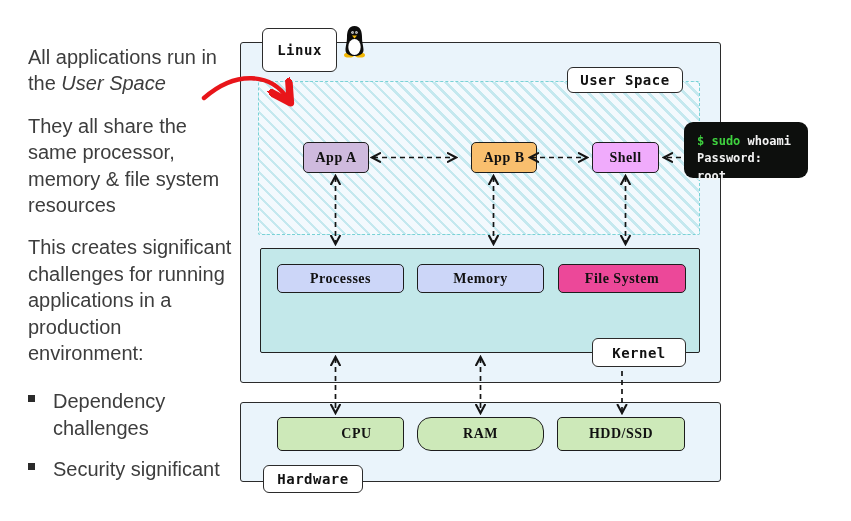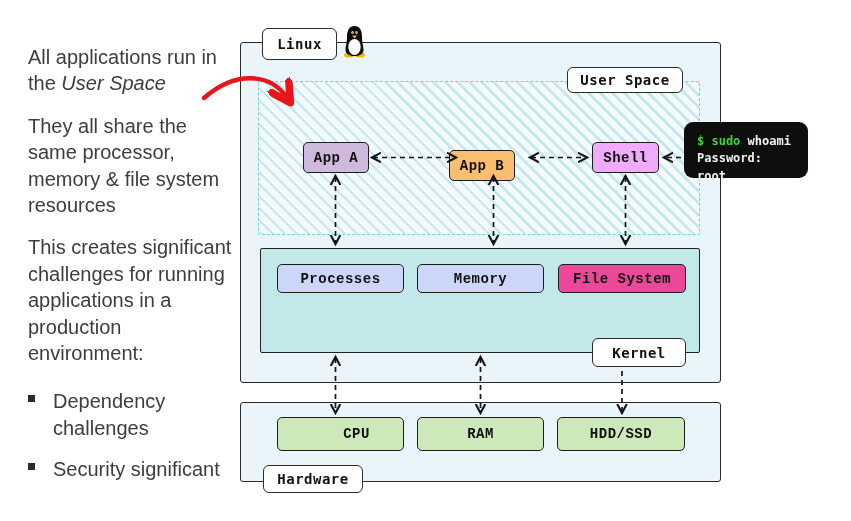--- a/index.html
+++ b/index.html
@@ -43,45 +43,45 @@
       rgba(255,255,255,0.45) 2.5px, rgba(255,255,255,0.45) 8.5px);
   }
 
   #kernel-box {
     position: absolute; left: 260px; top: 248px; width: 440px; height: 105px;
     background: #c3e8ea; border: 1.8px solid #222; border-radius: 2px;
   }
   .node {
     position: absolute; display: flex; align-items: center; justify-content: center;
     border: 1.8px solid #1d1d1d; border-radius: 5px;
-    font-family: Liberation Mono, monospace;
+    font-family: Liberation Serif, serif;
     font-size: 14px; font-weight: 600; color: #111; letter-spacing: .5px;
     z-index: 3;
   }
   #app-a { left: 303px; top: 142px; width: 66px;  height: 31px; background: #cfbade; }
-  #app-b { left: 449px; top: 142px; width: 66px;  height: 31px; background: #f9bf6e; margin-top: 8px; }
+  #app-b { left: 471px; top: 142px; width: 66px;  height: 31px; background: #f9bf6e; }
   #shell { left: 592px; top: 142px; width: 67px;  height: 31px; background: #f0abfc; }
 
   #processes   { left: 277px; top: 264px; width: 127px; height: 29px; background: #ccd6f8; }
   #memory      { left: 417px; top: 264px; width: 127px; height: 29px; background: #ccd6f8; }
   #file-system { left: 558px; top: 264px; width: 128px; height: 29px; background: #ec4899; }
 
   #cpu { left: 277px; top: 417px; width: 127px; height: 34px; background: #cde9b9; padding-left: 32px; }
-  #ram { left: 417px; top: 417px; width: 127px; height: 34px; background: #cde9b9; }
+  #ram { left: 417px; top: 417px; width: 127px; height: 34px; background: #cde9b9; border-radius: 14px; }
   #hdd { left: 557px; top: 417px; width: 128px; height: 34px; background: #cde9b9; }
 
   
   .taglabel {
     position: absolute; display: flex; align-items: center; justify-content: center;
     background: #ffffff; border: 1.8px solid #2b2b2b; border-radius: 6px;
     font-family: "DejaVu Sans Mono", "Liberation Mono", monospace;
     font-size: 14px; font-weight: 600; color: #111; letter-spacing: .5px;
     z-index: 6;
   }
-  #linux-label      { left: 262px; top: 28px;  width: 75px;  height: 32px; }
+  #linux-label      { left: 262px; top: 28px;  width: 75px;  height: 44px; }
   #user-space-label { left: 567px; top: 67px;  width: 116px; height: 26px; }
   #kernel-label     { left: 592px; top: 338px; width: 94px;  height: 29px; }
   #hardware-label   { left: 263px; top: 465px; width: 100px; height: 28px; }
 
   
   #terminal {
     position: absolute; left: 684px; top: 122px; width: 124px; height: 56px;
     background: #0d0f0d; border-radius: 9px; z-index: 6;
     padding: 11px 0 0 13px;
     font-family: "DejaVu Sans Mono", "Liberation Mono", monospace;

